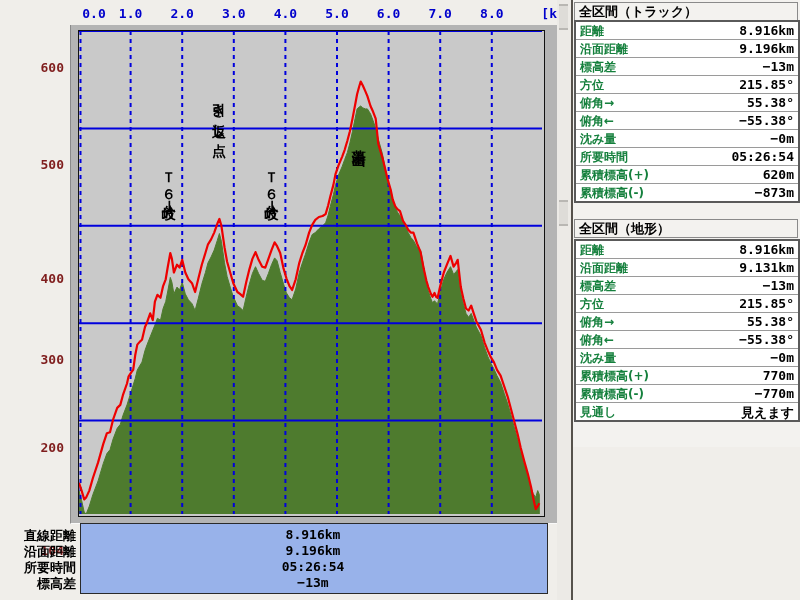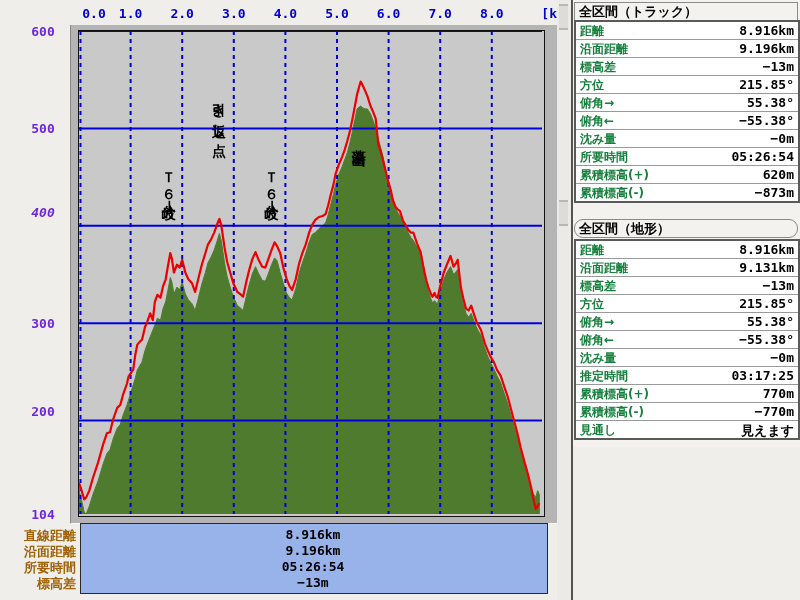--- a/index.html
+++ b/index.html
@@ -2,35 +2,35 @@
 <html><head>
 <meta charset="utf-8">
 <style>
   html,body{margin:0;padding:0;}
   body{width:800px;height:600px;position:relative;background:#f0eeea;
        font-family:"Liberation Sans","DejaVu Sans",sans-serif;overflow:hidden;}
   .abs{position:absolute;}
   
   .xtick{position:absolute;top:6px;height:16px;font:bold 13px "DejaVu Sans Mono",monospace;
          color:#0000cc;transform:translateX(-50%);white-space:nowrap;}
-  .ytick{position:absolute;width:42px;text-align:center;font:bold 13px "DejaVu Sans Mono",monospace;
-         color:#6d28d9;left:22px;height:15px;}
+  .ytick{position:absolute;width:42px;text-align:right;font:bold 13px "DejaVu Sans Mono",monospace;
+         color:#7f1d1d;left:22px;height:15px;margin-top:36px;}
   
   #chart-frame{left:70px;top:25px;width:487px;height:498px;background:#b4b4b4;
 teacher    border-top:1px solid #8a8a8a;border-left:1px solid #8a8a8a;
     border-bottom:1px solid #fafafa;border-right:1px solid #fafafa;}
   #plot-border{left:78px;top:30px;width:465px;height:485px;background:#c9c9c9;border:1px solid #111;}
   #plot-svg{position:absolute;left:0;top:0;}
   .ann{position:absolute;writing-mode:vertical-rl;text-orientation:upright;
        font:bold 14px "DejaVu Sans","Liberation Sans",sans-serif;color:#000;
        letter-spacing:2px;line-height:16px;white-space:nowrap;}
   
   #summary-box{left:80px;top:523px;width:466px;height:69px;background:#98b2ea;border:1px solid #2a2a2a;}
   .sum-label{position:absolute;width:76px;text-align:right;font:bold 13px "DejaVu Sans","Liberation Sans",sans-serif;
-             color:#a16207;left:0;height:16px;}
+             color:#000000;left:0;height:16px;}
   .sum-value{position:absolute;left:80px;width:466px;text-align:center;
              font:bold 13px "DejaVu Sans Mono",monospace;color:#000;height:16px;}
   
   #splitter{left:557px;top:0;width:14px;height:600px;background:#eceae6;}
   .split-handle{position:absolute;left:2px;width:9px;height:22px;
                 border-top:2px solid #b9b7b3;border-bottom:2px solid #b9b7b3;background:#dedcd8;}
   #v-separator{left:571px;top:0;width:2px;height:600px;background:#56524c;}
   
   #right-col{left:573px;top:0;width:227px;height:447px;background:#f3f2ef;}
   .panel-title{position:absolute;left:1px;width:218px;height:17px;border:1px solid #8a8a8a;
@@ -54,21 +54,21 @@
     <div class="xtick" style="left: 337px;">5.0</div>
     <div class="xtick" style="left: 388.6px;">6.0</div>
     <div class="xtick" style="left: 440.2px;">7.0</div>
     <div class="xtick" style="left: 491.8px;">8.0</div>
   </div>
 <div class="xtick" style="left:557px;">[km]</div>
 
 <div id="y-axis" class="abs" style="left:0;top:0;width:70px;height:523px;">
     <div class="ytick" style="top: 24px;">600</div>
     <div class="ytick" style="top: 121.379px;">500</div>
-    <div class="ytick" style="top: 205px; font-style: italic;">400</div>
+    <div class="ytick" style="top: 235px;">400</div>
     <div class="ytick" style="top: 316.137px;">300</div>
     <div class="ytick" style="top: 404px;">200</div>
     <div class="ytick" style="top: 507px;">104</div>
   </div>
 
 <div id="chart-frame" class="abs"></div>
 <div id="plot-border" class="abs">
   <svg id="plot-svg" width="463" height="483" viewBox="0 0 463 483">
       <polygon points="0.0,459.6 2.6,469.4 5.2,481.1 7.2,483.0 10.3,475.2 13.9,463.5 19.1,449.9 24.3,432.4 27.9,422.6 31.0,418.7 34.1,408.0 38.2,397.3 41.3,393.4 43.9,384.6 48.0,373.9 51.6,362.3 56.2,347.6 58.3,338.9 63.0,331.1 66.0,319.4 68.1,313.6 71.2,305.8 75.9,294.1 78.4,287.3 81.5,289.2 84.1,277.5 86.7,270.7 88.8,260.0 91.3,246.4 92.9,251.2 94.9,262.9 98.0,256.1 100.6,259.0 103.2,251.2 106.3,262.9 109.4,268.8 113.0,272.7 116.1,279.5 119.2,267.8 122.8,253.2 126.4,241.5 129.0,231.8 132.1,225.9 135.2,219.1 138.3,209.4 140.4,202.5 142.4,210.3 145.5,231.8 148.1,245.4 151.2,256.1 154.3,265.8 158.4,274.6 161.0,276.6 164.1,279.5 167.2,265.8 170.3,253.2 173.4,242.5 176.5,235.7 179.6,242.5 183.2,249.3 186.3,250.3 189.4,242.5 192.5,233.7 195.6,226.9 198.1,229.8 201.2,241.5 204.3,252.2 207.4,261.9 210.5,266.8 213.1,268.8 216.7,258.1 220.3,241.5 223.4,231.8 226.5,223.0 230.1,211.3 233.2,203.5 236.3,201.6 239.9,197.7 243.6,194.8 246.6,191.8 249.2,184.0 251.3,175.3 254.4,163.6 256.5,153.9 259.5,144.1 263.2,135.4 265.7,128.5 268.3,121.7 270.9,112.0 273.5,100.3 276.1,87.6 278.1,77.9 280.2,76.0 281.7,75.0 283.8,76.9 286.4,77.9 288.4,77.9 291.5,82.8 294.1,89.6 296.7,97.4 299.3,108.1 303.4,122.7 306.0,136.3 308.6,150.0 311.7,158.7 313.7,168.5 316.3,176.3 318.4,181.1 321.0,185.0 324.0,190.9 326.6,195.7 329.2,201.6 331.8,206.4 334.4,209.4 338.0,216.2 341.6,219.1 344.7,235.7 347.3,251.2 349.3,260.0 351.9,267.8 353.5,271.7 355.5,269.7 357.1,271.7 358.6,272.7 361.2,261.0 364.8,248.3 367.9,241.5 371.5,235.7 374.6,243.4 377.2,240.5 378.7,238.6 381.8,261.9 384.4,272.7 387.0,282.4 389.6,286.3 392.2,282.4 394.7,289.2 397.3,296.0 402.0,304.8 405.6,316.5 408.7,325.2 411.8,332.1 414.9,337.9 418.0,344.7 421.6,351.5 425.2,362.3 428.8,373.0 431.9,383.7 435.0,395.4 438.6,408.0 441.7,420.7 445.3,433.3 448.9,446.0 452.0,456.7 454.1,462.6 456.7,466.4 458.7,459.6 460.3,463.5 460.3,483 0.0,483" fill="#4e7b2e" stroke="#4e7b2e" stroke-width="1"></polygon>
       <line x1="0" y1="0" x2="463" y2="0" stroke="#0000dd" stroke-width="2"></line>
@@ -152,21 +152,21 @@
       </div>
       <div class="prow">
         <span class="plabel">累積標高(+)</span>
         <span class="pvalue">620m</span>
       </div>
       <div class="prow">
         <span class="plabel">累積標高(-)</span>
         <span class="pvalue">−873m</span>
       </div>
     </div>
-  <div class="panel-title" style="top:219px;border-radius:9px;">全区間（地形）</div>
+  <div class="panel-title" style="top:219px;">全区間（地形）</div>
   <div id="ptable1" class="panel-table" style="top:239px;">
       <div class="prow">
         <span class="plabel">距離</span>
         <span class="pvalue">8.916km</span>
       </div>
       <div class="prow">
         <span class="plabel">沿面距離</span>
         <span class="pvalue">9.131km</span>
       </div>
       <div class="prow">
@@ -183,24 +183,20 @@
       </div>
       <div class="prow">
         <span class="plabel">俯角←</span>
         <span class="pvalue">−55.38°</span>
       </div>
       <div class="prow">
         <span class="plabel">沈み量</span>
         <span class="pvalue">−0m</span>
       </div>
       <div class="prow">
-        <span class="plabel">推定時間</span>
-        <span class="pvalue">03:17:25</span>
-      </div>
-      <div class="prow">
         <span class="plabel">累積標高(+)</span>
         <span class="pvalue">770m</span>
       </div>
       <div class="prow">
         <span class="plabel">累積標高(-)</span>
         <span class="pvalue">−770m</span>
       </div>
       <div class="prow">
         <span class="plabel">見通し</span>
         <span class="pvalue">見えます</span>

